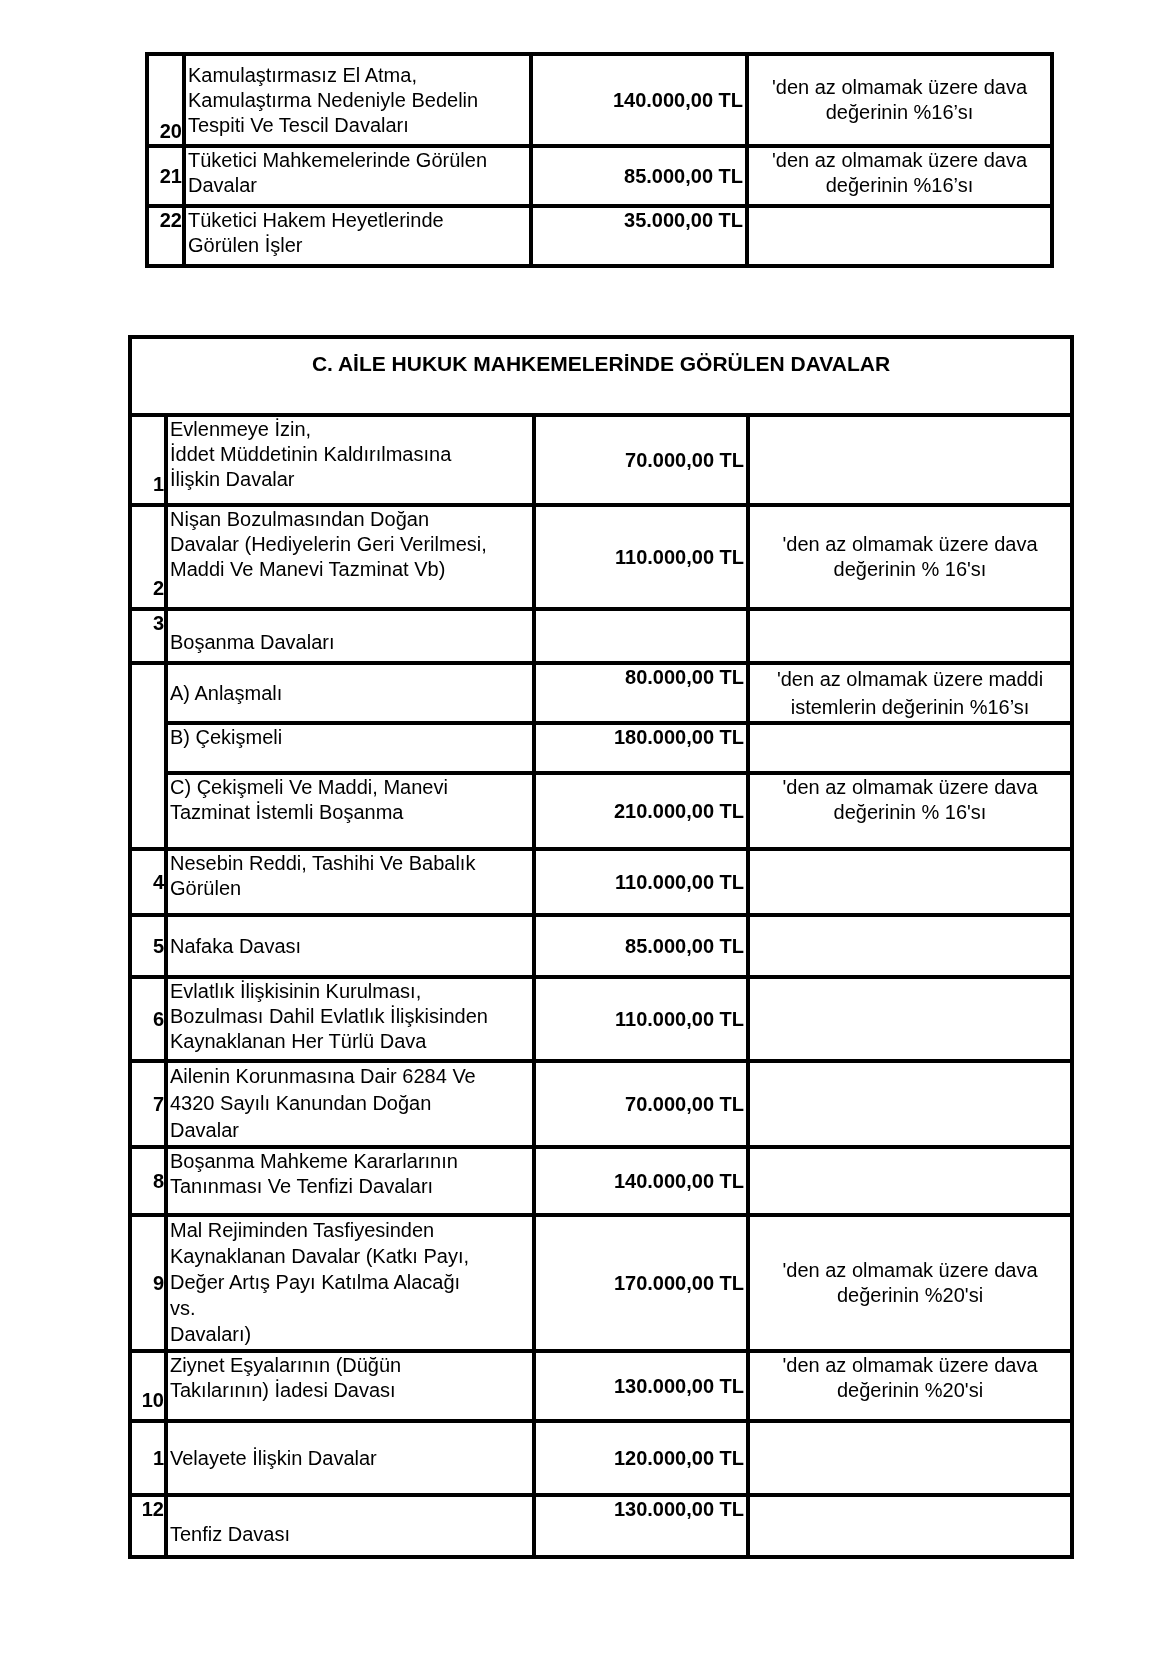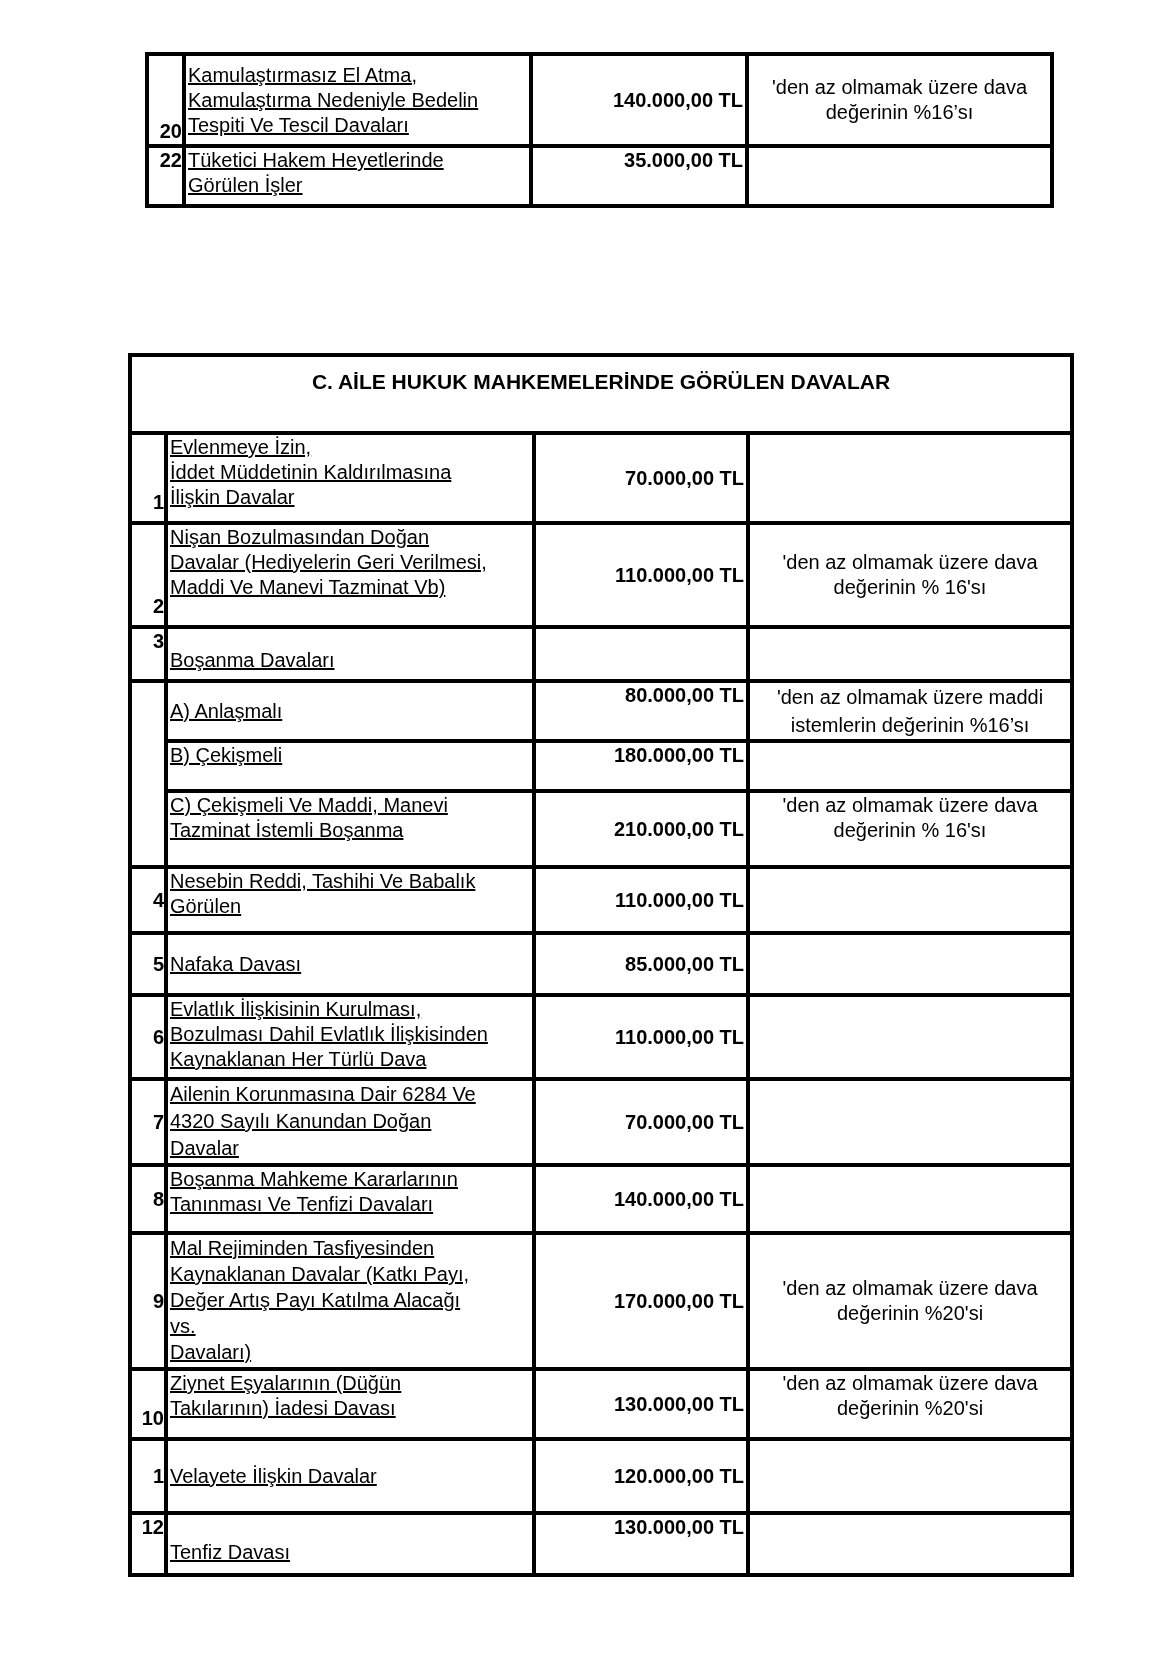--- a/index.html
+++ b/index.html
@@ -1,27 +1,27 @@
 <!DOCTYPE html>
 <html><head>
   <meta charset="utf-8">
   <style>
     html, body { margin: 0; padding: 0; background: #ffffff; }
     body { width: 1170px; height: 1662px; position: relative; overflow: hidden;
            font-family: "Liberation Sans", sans-serif; color: #000; }
     table { border-collapse: collapse; position: absolute; table-layout: fixed; }
     td { border: 4px solid #000; padding: 0 2px; vertical-align: middle; font-size: 20px; line-height: 25px; }
     .num { font-weight: bold; text-align: right; padding: 0; }
-    .desc { text-align: left; text-decoration: underline; }
+    .desc { text-align: left; }
     .fee { font-weight: bold; text-align: right; }
     .note { text-align: center; }
     .top { vertical-align: top; }
     .bottom { vertical-align: bottom; }
     #tbl-top { left: 145px; top: 52px; width: 905px; }
-    #tbl-bottom { left: 128px; top: 353px; width: 942px; }
+    #tbl-bottom { left: 128px; top: 335px; width: 942px; }
     .section-title { font-weight: bold; text-align: center; vertical-align: top; padding-top: 12px; font-size: 21px; }
     .ln { display: block; }
   </style>
 </head>
 <body>
 
 <table id="tbl-top">
   <colgroup>
       <col style="width:37px">
       <col style="width:347px">
@@ -36,20 +36,32 @@
       <span class="ln">Kamulaştırma Nedeniyle Bedelin</span>
       <span class="ln">Tespiti Ve Tescil Davaları</span>
     </td>
     <td class="fee">140.000,00 TL</td>
     <td class="note">
       <span class="ln">'den az olmamak üzere dava</span>
       <span class="ln">değerinin %16’sı</span>
     </td>
   </tr>
   <tr style="height:60px">
+    <td class="num">21</td>
+    <td class="desc top">
+      <span class="ln">Tüketici Mahkemelerinde Görülen</span>
+      <span class="ln">Davalar</span>
+    </td>
+    <td class="fee">85.000,00 TL</td>
+    <td class="note top">
+      <span class="ln">'den az olmamak üzere dava</span>
+      <span class="ln">değerinin %16’sı</span>
+    </td>
+  </tr>
+  <tr style="height:60px">
     <td class="num top">22</td>
     <td class="desc top">
       <span class="ln">Tüketici Hakem Heyetlerinde</span>
       <span class="ln">Görülen İşler</span>
     </td>
     <td class="fee top">35.000,00 TL</td>
     <td class="note"></td>
   </tr>
 </tbody>
   </table>

